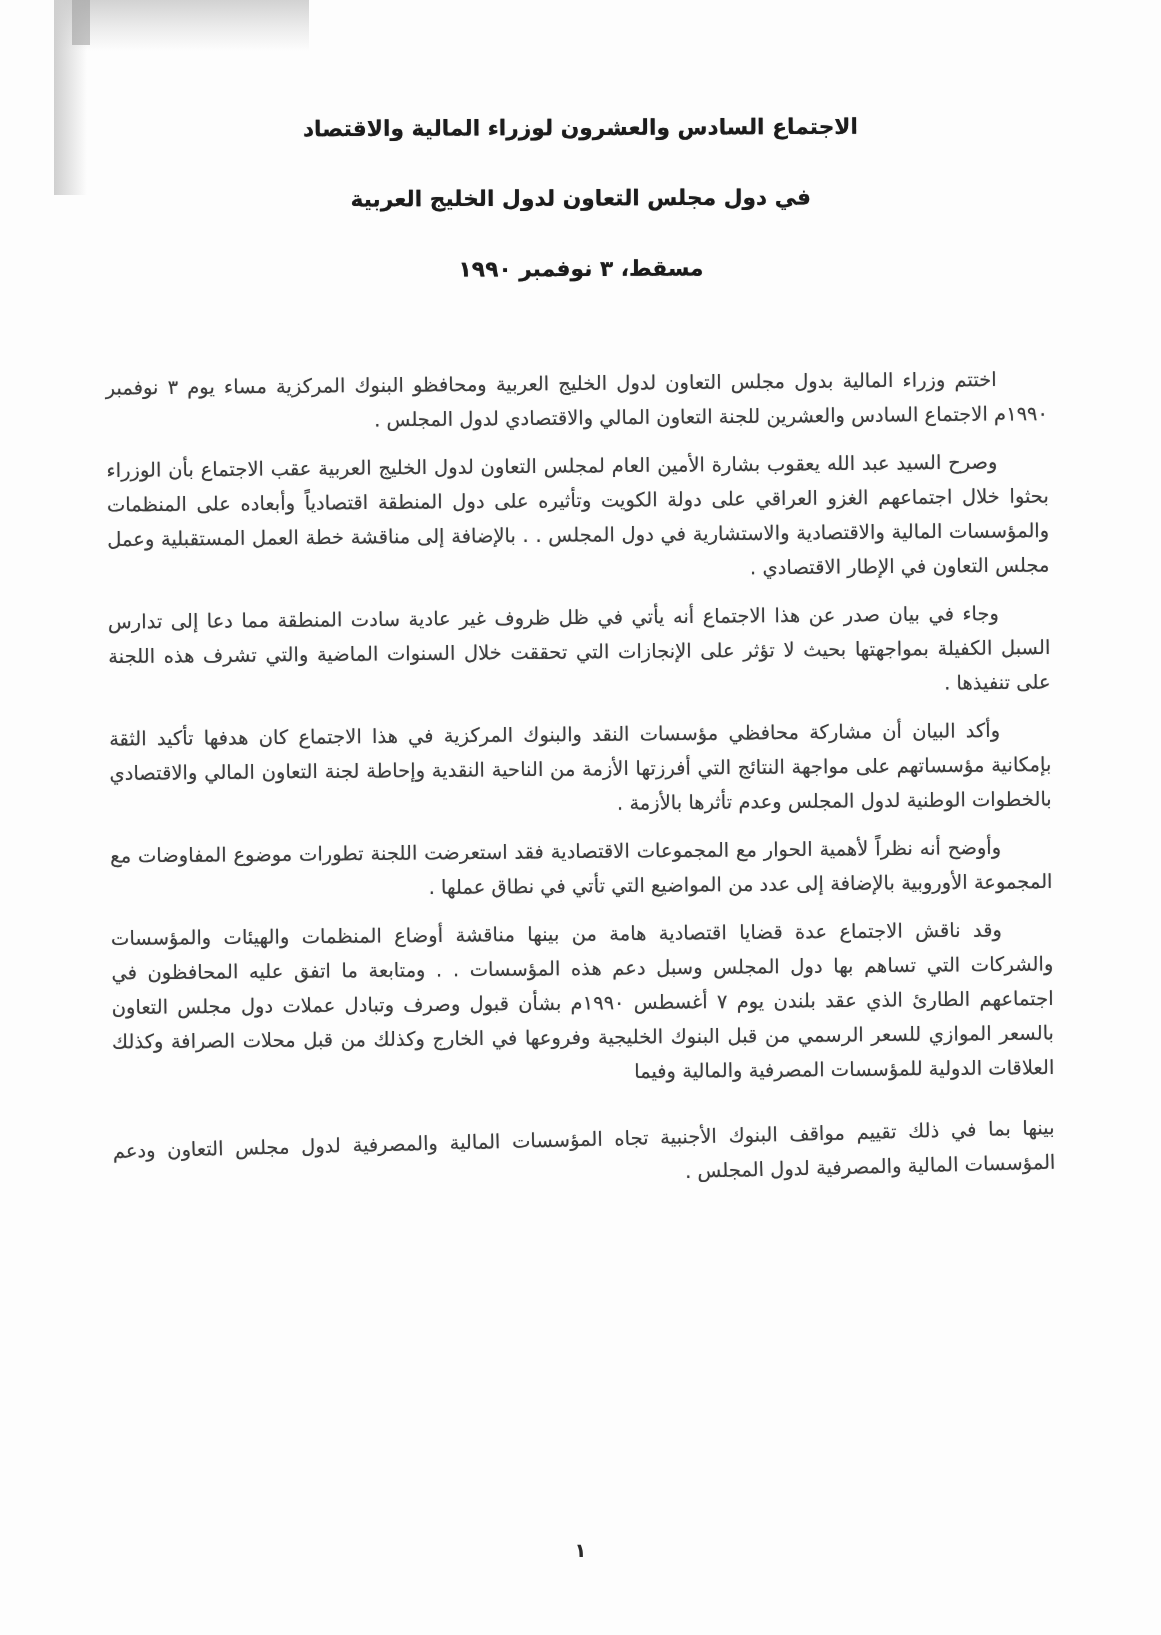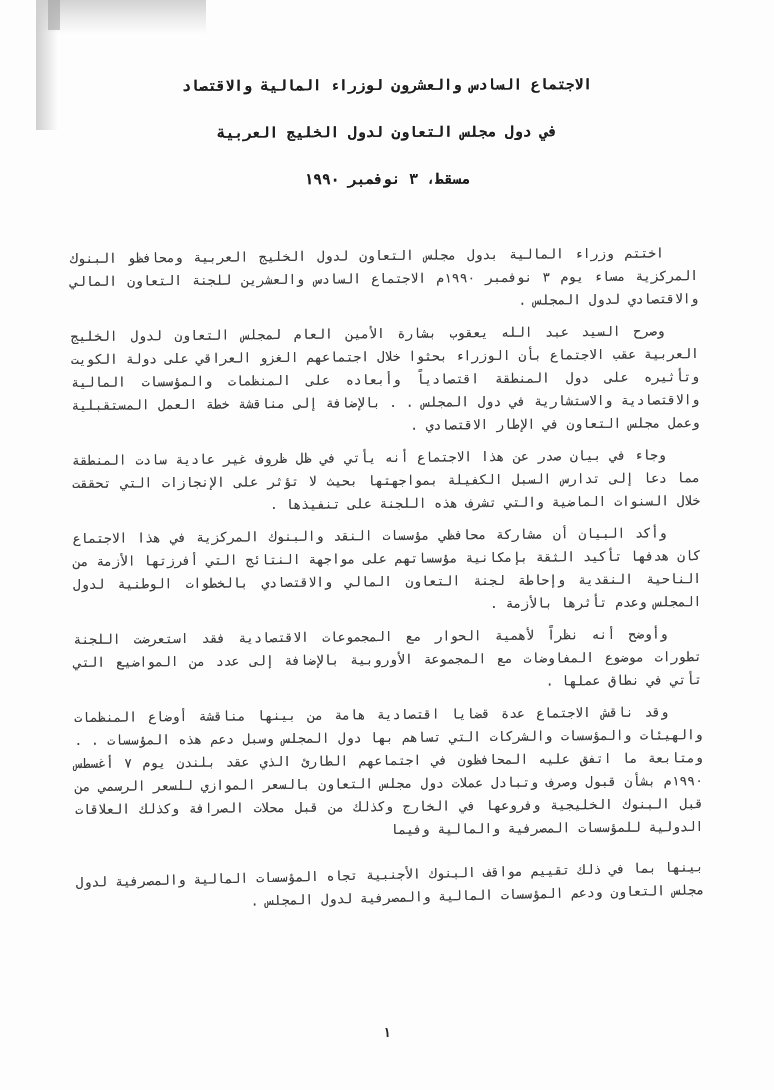--- a/index.html
+++ b/index.html
@@ -40,21 +40,20 @@
     height: 30px;
     background: #9b9b9b;
     opacity: 0.55;
   }
 
   .page-inner {
     position: relative;
     width: 100%;
     height: 100%;
     direction: rtl;
-    font-family: Liberation Mono, monospace;
   }
 
   .doc-header {
     margin: 0 auto;
     padding-top: 78px;
     text-align: center;
     transform: rotate(-0.25deg);
     color: #1c1c1c;
   }
   .doc-header .t-line {

